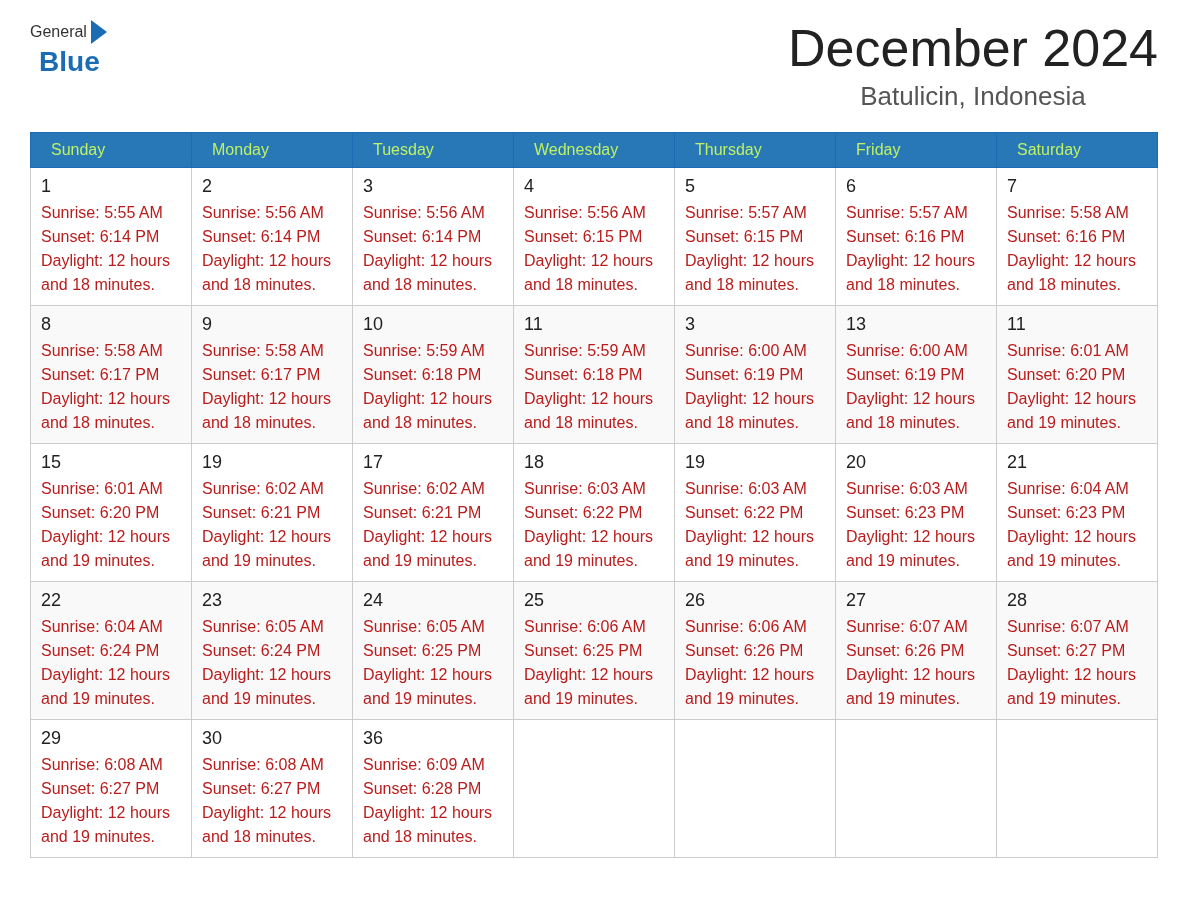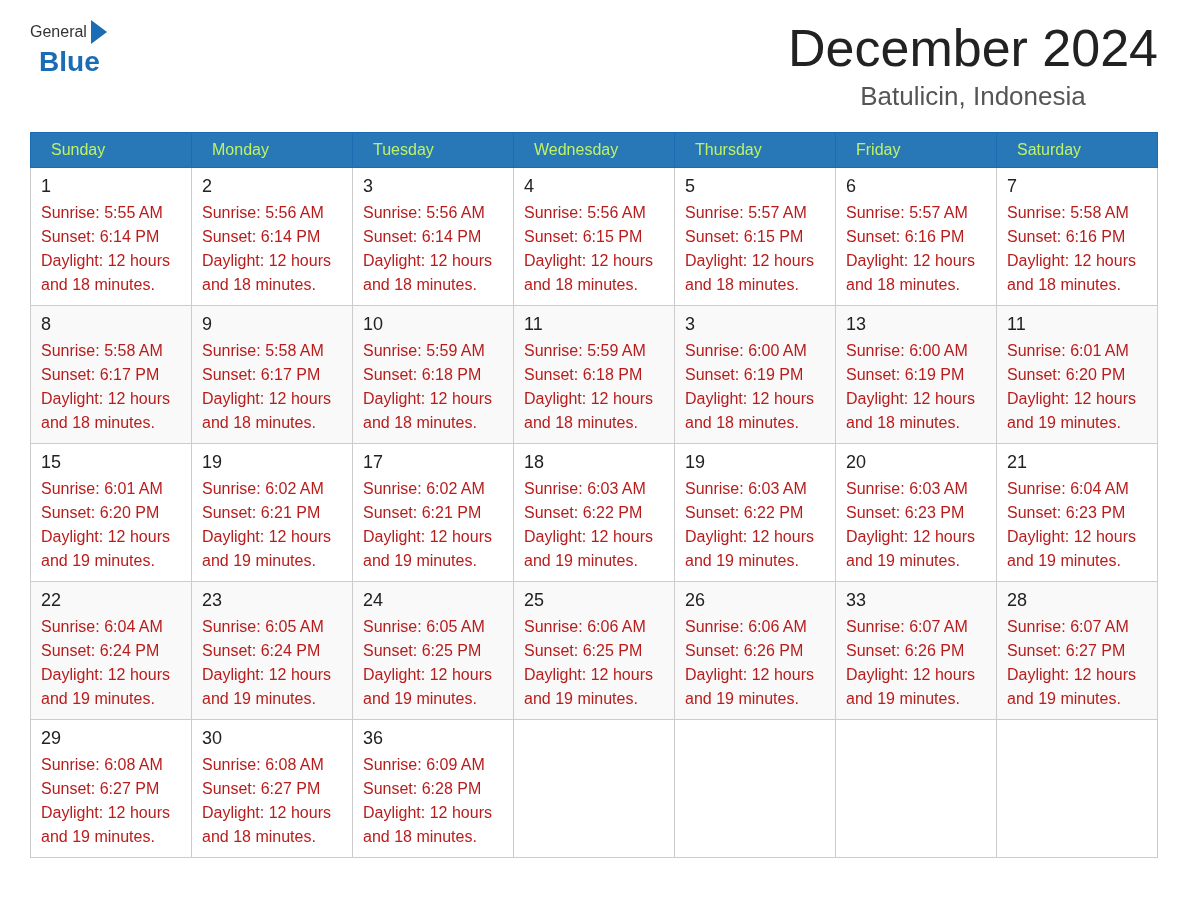--- a/index.html
+++ b/index.html
@@ -239,21 +239,21 @@
         </td>
         <td>
           <div class="day-number">25</div>
           <div class="day-info">Sunrise: 6:06 AM<br>Sunset: 6:25 PM<br>Daylight: 12 hours<br>and 19 minutes.</div>
         </td>
         <td>
           <div class="day-number">26</div>
           <div class="day-info">Sunrise: 6:06 AM<br>Sunset: 6:26 PM<br>Daylight: 12 hours<br>and 19 minutes.</div>
         </td>
         <td>
-          <div class="day-number">33</div>
+          <div class="day-number">27</div>
           <div class="day-info">Sunrise: 6:07 AM<br>Sunset: 6:26 PM<br>Daylight: 12 hours<br>and 19 minutes.</div>
         </td>
         <td>
           <div class="day-number">28</div>
           <div class="day-info">Sunrise: 6:07 AM<br>Sunset: 6:27 PM<br>Daylight: 12 hours<br>and 19 minutes.</div>
         </td>
       </tr>
       <tr>
         <td>
           <div class="day-number">29</div>

